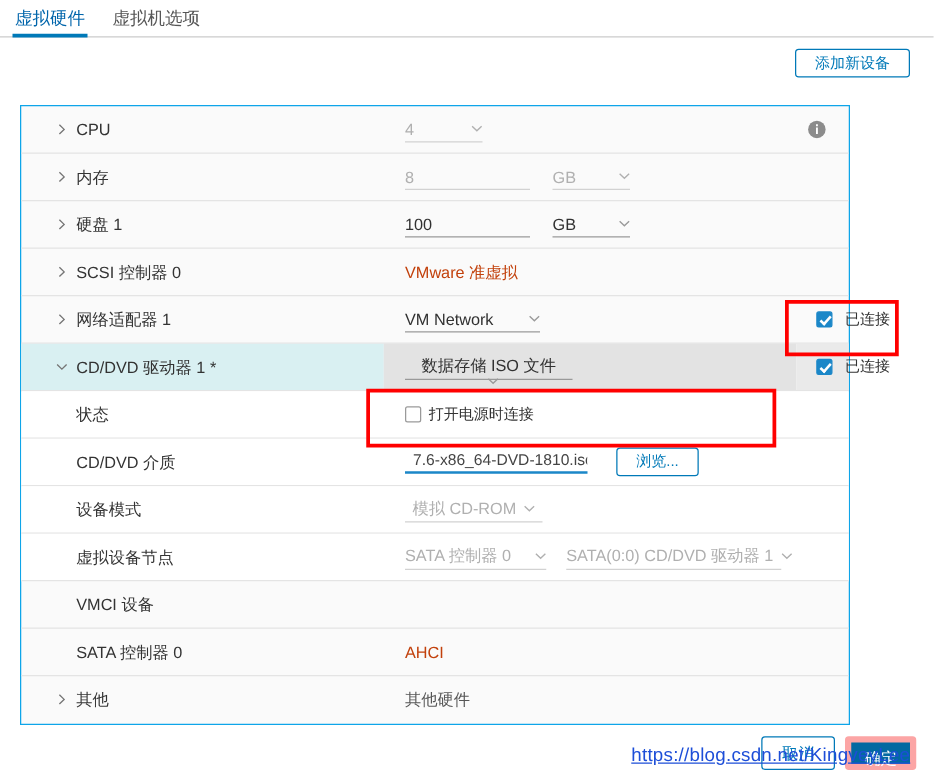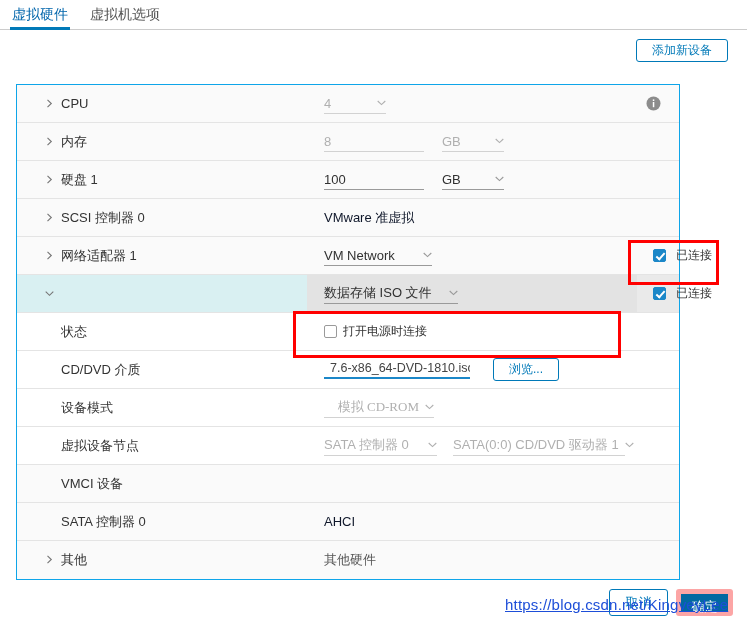--- a/index.html
+++ b/index.html
@@ -148,21 +148,21 @@
     position: absolute;
     left: 307px;
     top: 0;
     height: 100%;
     display: flex;
     align-items: center;
     gap: 0px;
   }
   .plain-val {
     font-size: 13px;
-    color: #0f172a;
+    color: #c2410c;
     white-space: nowrap;
   }
   .plain-val.dark { color: #565656; }
 
   
   .field {
     display: inline-flex;
     align-items: center;
     border-bottom: 1px solid #b7b7b7;
     height: 20px;
@@ -433,25 +433,26 @@
     </div>
   </div>
 
   <div class="row highlight">
     <div class="cell-label">
       <span class="chev">
         <svg width="9" height="9" viewBox="0 0 9 9">
             <path d="M0.7 2.6 L4.5 6.3 L8.3 2.6" fill="none" stroke="#767676" stroke-width="1.1"></path>
           </svg>
       </span>
+      <span class="label-text">CD/DVD 驱动器 1 *</span>
     </div>
     <div class="cell-value-bg"></div>
     <div class="cell-right-bg"></div>
     <div class="value-wrap">
-      <span class="field enabled" style="width:134px;justify-content:space-between;">
+      <span class="field enabled" style="width:134px;justify-content:space-between;flex-direction:column;">
         <span>数据存储 ISO 文件</span>
         <span class="caret">
           <svg width="9" height="6" viewBox="0 0 9 6">
               <path d="M0.7 1 L4.5 4.6 L8.3 1" fill="none" stroke="#9a9a9a" stroke-width="1.1"></path>
             </svg>
         </span>
       </span>
     </div>
     <div class="chk-wrap">
       <span class="chk checked"></span>
@@ -481,21 +482,21 @@
         <span>浏览...</span>
       </span>
     </div>
   </div>
 
   <div class="row sub">
     <div class="cell-label">
       <span class="label-text">设备模式</span>
     </div>
     <div class="value-wrap">
-      <span class="field disabled" style="width:110px;justify-content:flex-end;font-family:Liberation Serif, serif;">
+      <span class="field disabled" style="width:110px;justify-content:center;">
         <span>模拟 CD-ROM</span>
         <span class="caret">
           <svg width="9" height="6" viewBox="0 0 9 6">
               <path d="M0.7 1 L4.5 4.6 L8.3 1" fill="none" stroke="#b0b0b0" stroke-width="1.1"></path>
             </svg>
         </span>
       </span>
     </div>
   </div>
 

